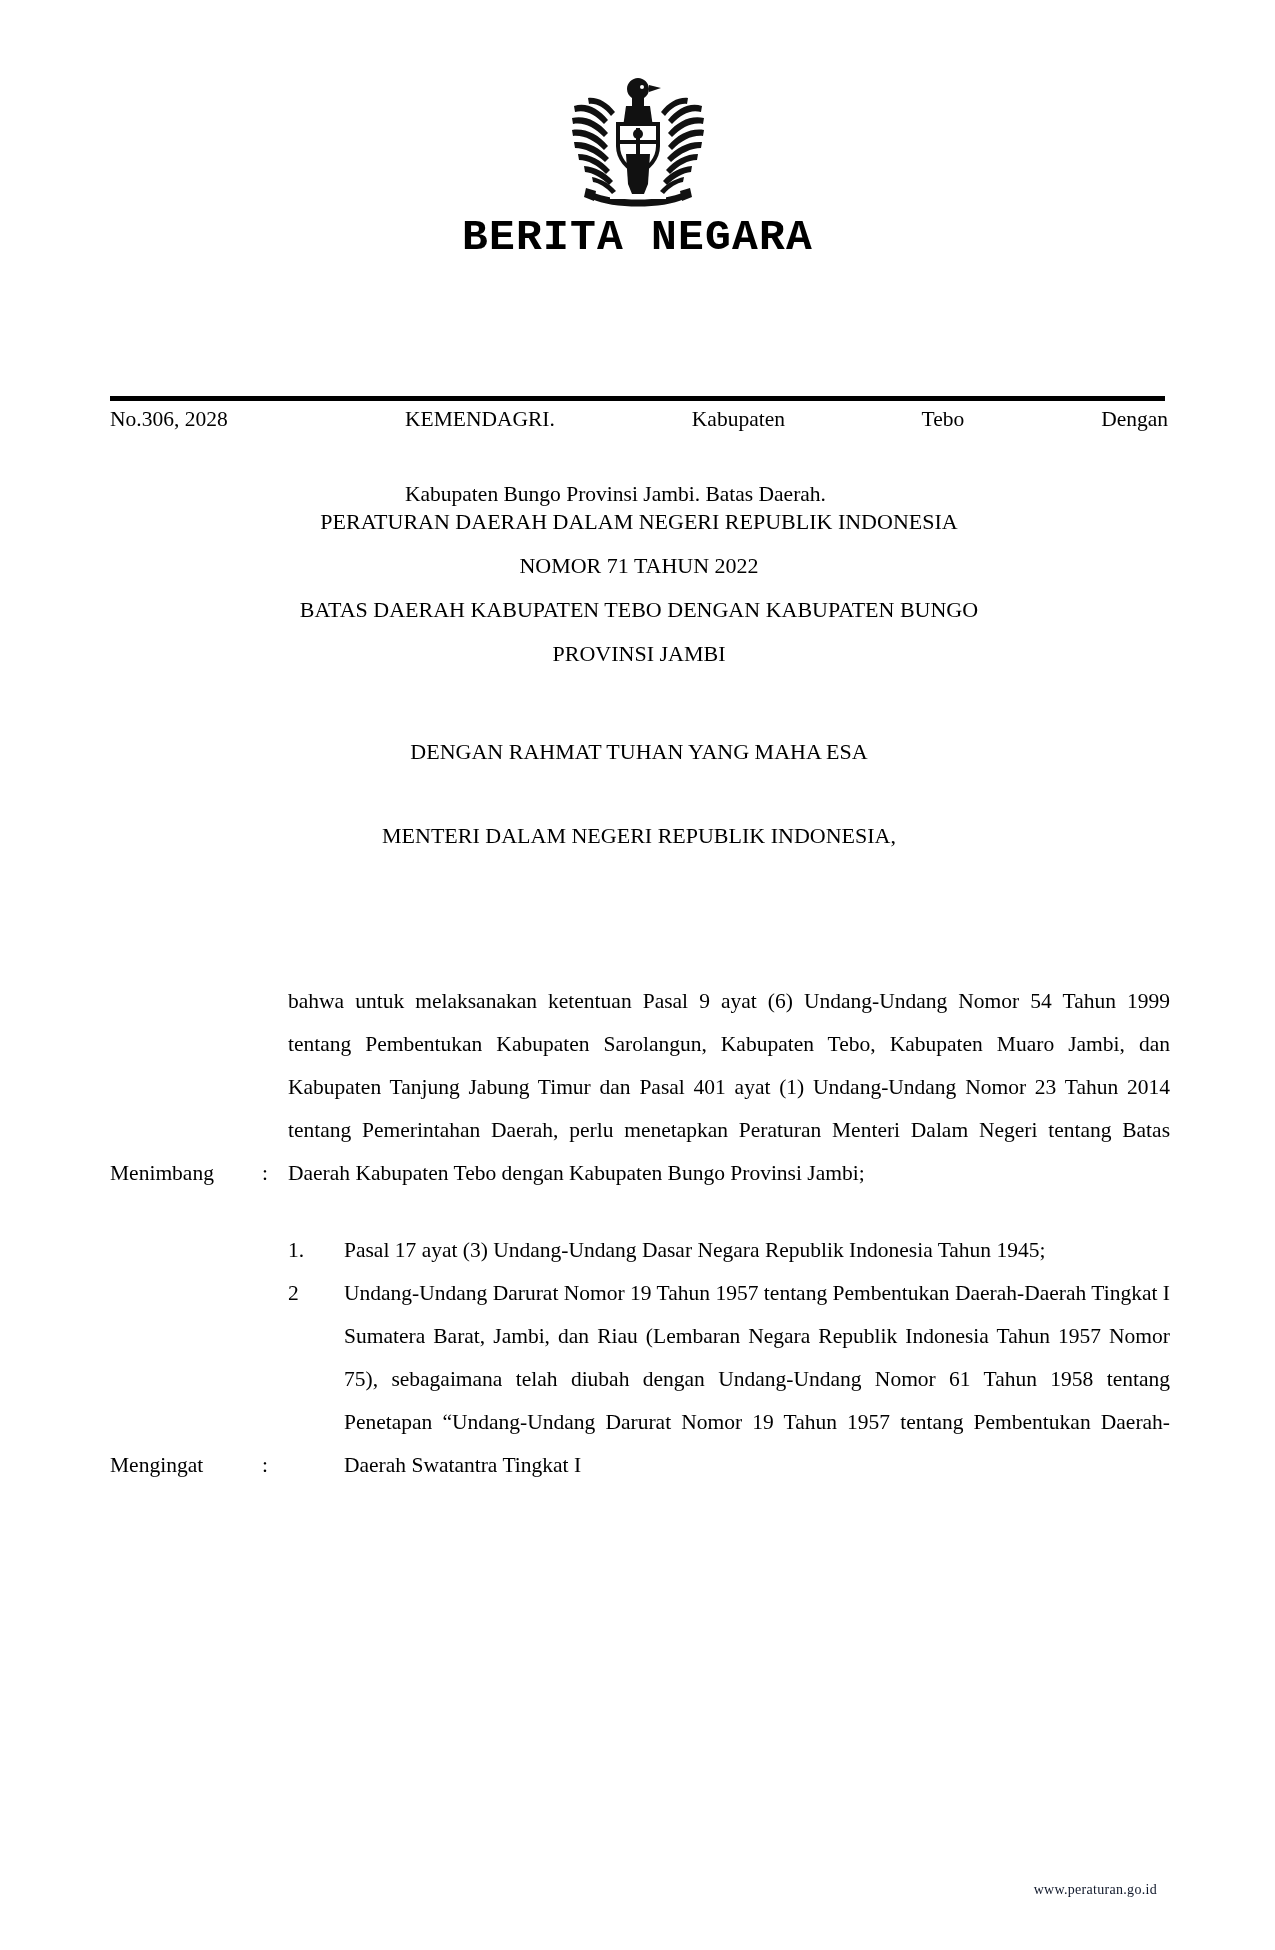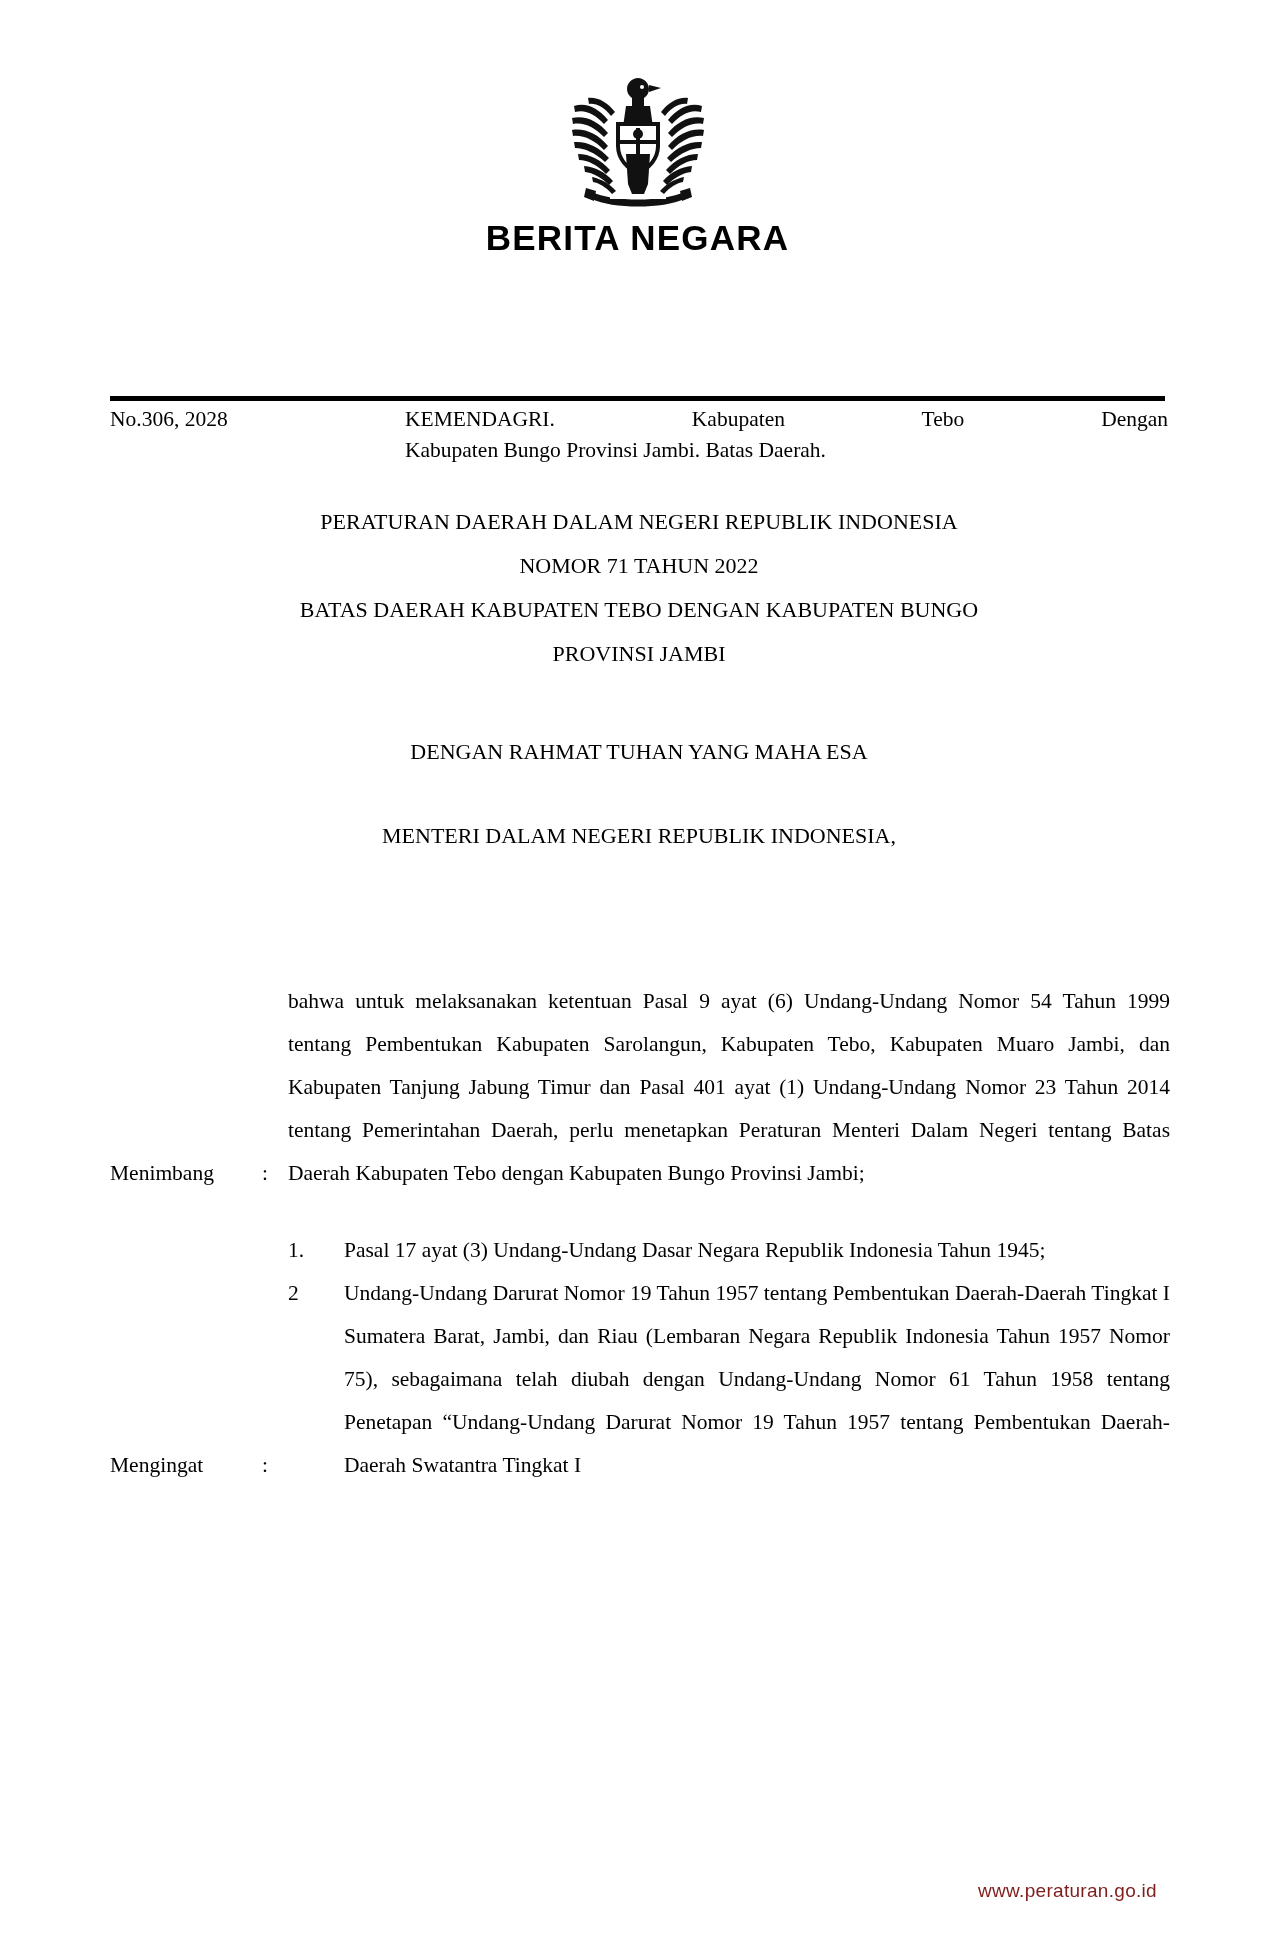--- a/index.html
+++ b/index.html
@@ -39,23 +39,23 @@
   }
 
   .masthead {
     position: absolute;
     left: 0;
     top: 213px;
     width: 1275px;
     text-align: center;
   }
   .masthead-line {
-    font-family: Liberation Sans, sans-serif;
+    font-family: Liberation Mono, monospace;
     font-weight: 700;
-    font-size: 35px;
+    font-size: 43px;
     line-height: 50px;
     letter-spacing: 1.2px;
     white-space: nowrap;
   }
 
   .rule {
     position: absolute;
     left: 110px;
     top: 396px;
     width: 1055px;
@@ -85,20 +85,21 @@
   .hdr-subject {
     vertical-align: top;
     text-align: justify;
     text-align-last: justify;
     padding: 0;
     hyphens: none;
   }
   .hdr-subject .lastline {
     text-align: right;
     text-align-last: left;
+    margin-top: 44px;
   }
 
   
   .titleblock {
     position: absolute;
     left: 110px;
     top: 500px;
     width: 1058px;
     text-align: center;
     font-size: 22px;
@@ -171,23 +172,23 @@
   .footer {
     position: absolute;
     left: 0;
     top: 1880px;
     width: 1275px;
     text-align: right;
     padding-right: 118px;
     box-sizing: border-box;
   }
   .footer-text {
-    font-family: Liberation Sans, sans-serif;
-    font-size: 19px;
-    color: #7f1d1d;
+    font-family: Liberation Serif, serif;
+    font-size: 14px;
+    color: #0f172a;
     letter-spacing: 0.3px;
   }
 </style>
 </head>
 <body>
 
 <div class="page">
 
   <div class="emblem-wrap">
     <span class="emblem">

